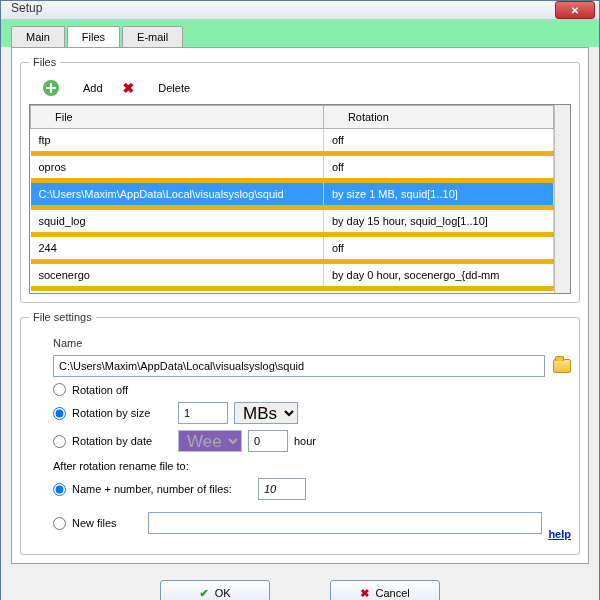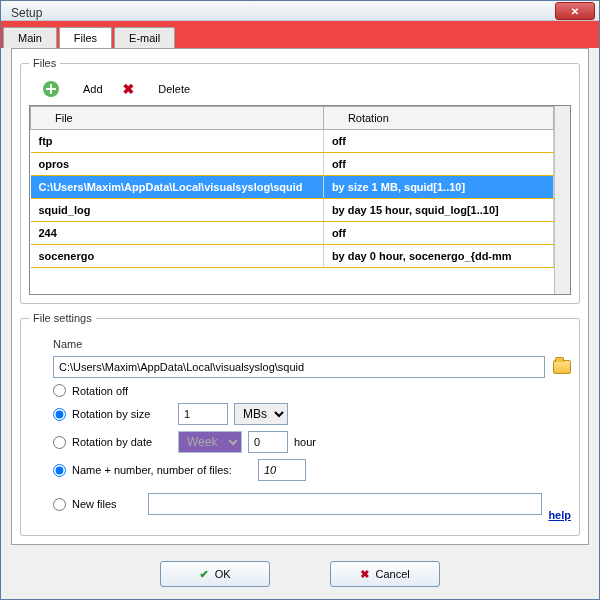--- a/index.html
+++ b/index.html
@@ -1,47 +1,47 @@
 <!DOCTYPE html>
 <html><head>
 <meta charset="utf-8">
 <style>
   * { box-sizing: border-box; margin: 0; padding: 0; }
   body { font-family: Tahoma, Arial, sans-serif; font-size: 11px; background: #fff; }
   .window { width: 600px; height: 600px; border: 1px solid #5a7aa0; background: #f0f0f0; display: flex; flex-direction: column; }
-  .titlebar { height: 28px; background: linear-gradient(#f8f8f8, #e0e8f0); display: flex; align-items: flex-end; padding: 0 4px 0 10px; border-bottom: 1px solid #c0c8d0; gap: 44px; }
+  .titlebar { height: 28px; background: linear-gradient(#f8f8f8, #e0e8f0); display: flex; align-items: flex-start; padding: 0 4px 0 10px; border-bottom: 1px solid #c0c8d0; gap: 44px; }
   .titlebar .title { flex: 1; font-size: 12px; color: #333; }
   .close-btn { width: 40px; height: 18px; background: linear-gradient(#e07070, #c03030); border: 1px solid #a02020; border-radius: 3px; color: #fff; display: flex; align-items: center; justify-content: center; font-weight: bold; font-size: 10px; cursor: pointer; }
-  .tabs { display: flex; padding: 6px 10px 0 2px; background: #ef4444; align-items: flex-end; }
+  .tabs { display: flex; padding: 6px 10px 0 10px; background: #86efac; align-items: flex-end; }
   .tab { padding: 4px 14px; border: 1px solid #a0a0a0; border-bottom: none; background: #eaeaea; margin-right: 2px; cursor: pointer; border-radius: 2px 2px 0 0; }
   .tab.active { background: #fff; position: relative; z-index: 2; }
   .tab-panel { flex: 1; background: #fff; margin: 0 10px 6px 10px; border: 1px solid #a0a0a0; padding: 8px; display: flex; flex-direction: column; gap: 8px; }
   fieldset { border: 1px solid #c0c0c0; border-radius: 3px; padding: 8px; }
   fieldset > legend { padding: 0 4px; color: #333; }
   .toolbar { display: flex; gap: 20px; padding: 4px 6px 8px 14px; align-items: center; }
   .tbtn { display: flex; align-items: center; gap: 24px; cursor: pointer; }
   .icon-add { width: 16px; height: 16px; border-radius: 50%; background: #5cb85c; position: relative; }
   .icon-add::before, .icon-add::after { content:""; position:absolute; background:#fff; }
   .icon-add::before { left:7px; top:3px; width:2px; height:10px; }
   .icon-add::after { top:7px; left:3px; height:2px; width:10px; }
   .icon-del { color:#c00020; font-weight:bold; font-size:14px; }
   .table-wrap { position: relative; border: 1px solid #888; height: 190px; display:flex; }
   .grid { flex:1; overflow:hidden; }
   table { width: 100%; border-collapse: collapse; table-layout: fixed; }
   th { text-align: left; padding: 5px 24px; background: #f4f4f4; border: 1px solid #b0b0b0; font-weight: normal; }
-  td { padding: 5px 8px; border-bottom: 1px solid #eab308; border-right: 1px solid #cfcfcf; white-space: nowrap; overflow: hidden; text-overflow: ellipsis; font-weight: bold; }
+  td { padding: 5px 8px; border-bottom: 5px solid #eab308; border-right: 1px solid #cfcfcf; white-space: nowrap; overflow: hidden; text-overflow: ellipsis; }
   tr.selected td { background: #3399ff; color: #fff; }
   .scroll { width: 16px; background: #efefef; border-left: 1px solid #c0c0c0; }
   .fs-row { display: flex; align-items: center; gap: 8px; margin: 6px 0; padding-left: 24px; }
   .fs-label { color: #333; }
   input[type=text] { border: 1px solid #8aa4c0; padding: 3px 5px; font-family: inherit; font-size: 11px; height: 22px; }
   .name-input { flex:1; }
   .folder-icon { width:18px; height:14px; background: linear-gradient(#ffe08a,#f5c03a); border:1px solid #c09020; border-radius:2px; cursor:pointer; position:relative; }
   .folder-icon::before { content:""; position:absolute; top:-4px; left:1px; width:7px; height:4px; background:#f5c03a; border:1px solid #c09020; border-bottom:none; border-radius:2px 2px 0 0;}
-  select { border:1px solid #8aa4c0; height:22px; font-family:inherit; font-size:12px; padding:0 4px; }
+  select { border:1px solid #8aa4c0; height:22px; font-family:inherit; font-size:17px; padding:0 4px; }
   .footer { display:flex; justify-content:center; gap:60px; padding:10px 0 12px 0; background:#f0f0f0; }
   .btn { width:110px; height:26px; border:1px solid #7a98b8; background:linear-gradient(#fdfdfd,#e4ecf4); border-radius:3px; display:flex; align-items:center; justify-content:center; gap:6px; cursor:pointer; }
   .btn-cancel-mark { color:#c00020; font-weight:bold; }
   .btn-ok-mark { color:#2a9a2a; font-weight:bold; }
   .help { color:#0020c0; font-weight:bold; text-decoration:underline; cursor:pointer; margin-left:auto;margin-top:22px; }
   .radio { display:flex; align-items:center; gap:6px; }
   input[type=radio] { cursor:pointer; }
   .disabled { background:#4c1d95; color:#888; }
 </style>
 </head>
@@ -148,20 +148,23 @@
       <div class="fs-row radio">
         <input type="radio" name="rot" style="">
         <span style="width:100px">Rotation by date</span>
         <select class="disabled" disabled="" style="width:64px">
           <option>Week</option>
         </select>
         <input type="text" style="width: 40px;" value="0">
         <span>hour</span>
       </div>
 
+      <div class="fs-row" style="margin-top:8px">
+        <span>After rotation rename file to:</span>
+      </div>
       <div class="fs-row radio">
         <input type="radio" name="ren" checked="" style="">
         <span style="width:180px">Name + number, number of files:</span>
         <input type="text" style="width: 48px; font-style: italic;" value="10">
       </div>
       <div class="fs-row radio">
         <input type="radio" name="ren" style="">
         <span style="width:70px">New files</span>
         <input type="text" style="flex: 1 1 0%;" value="">
         <span class="help">help</span>

